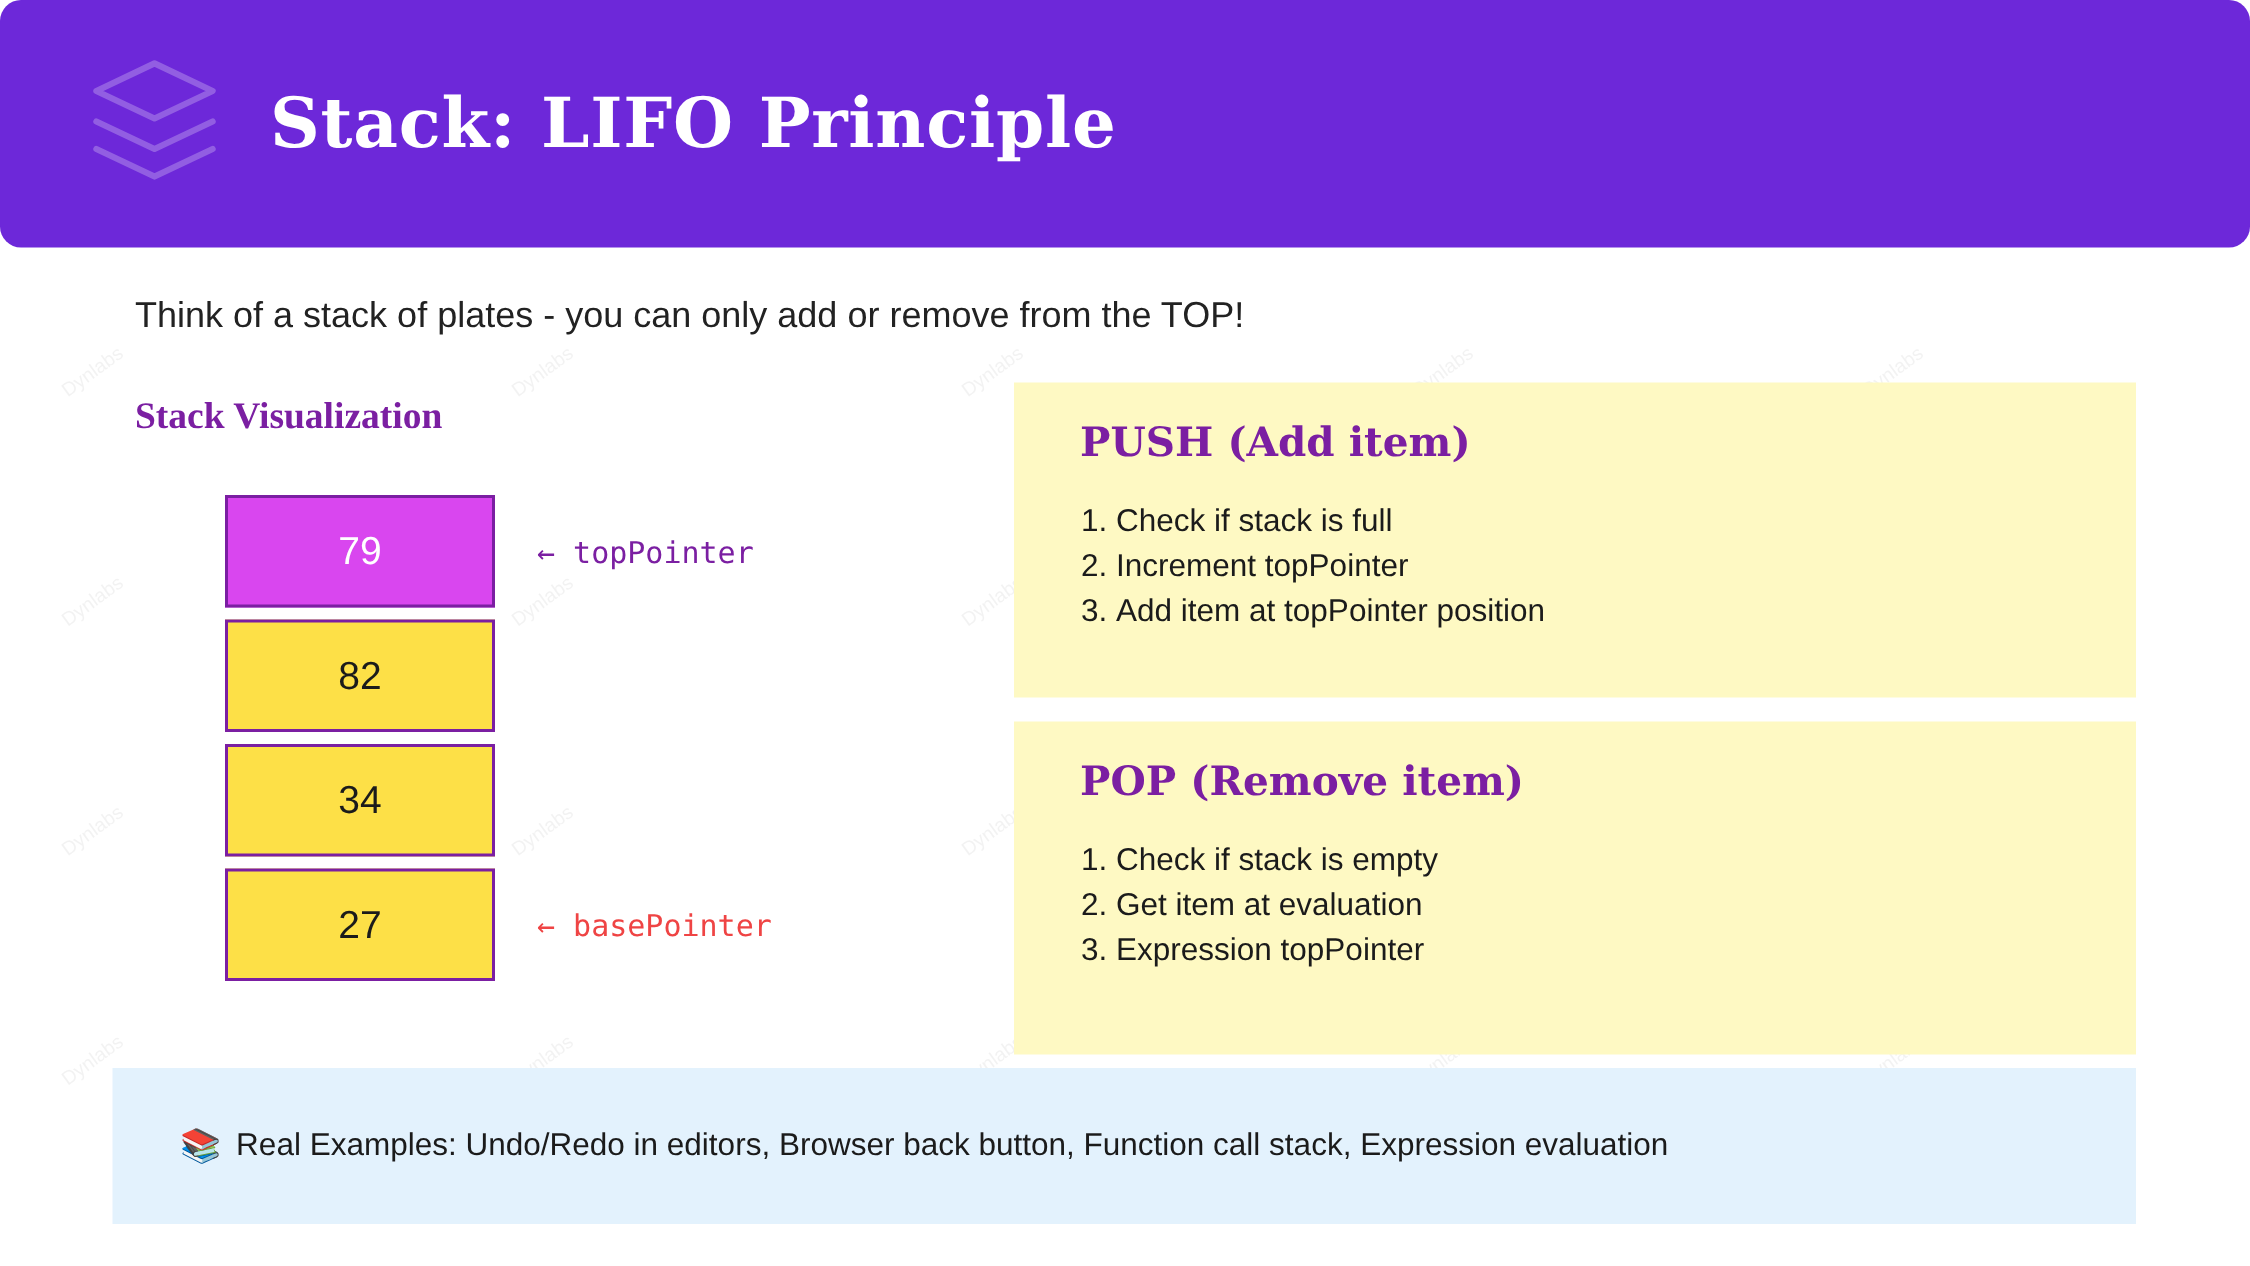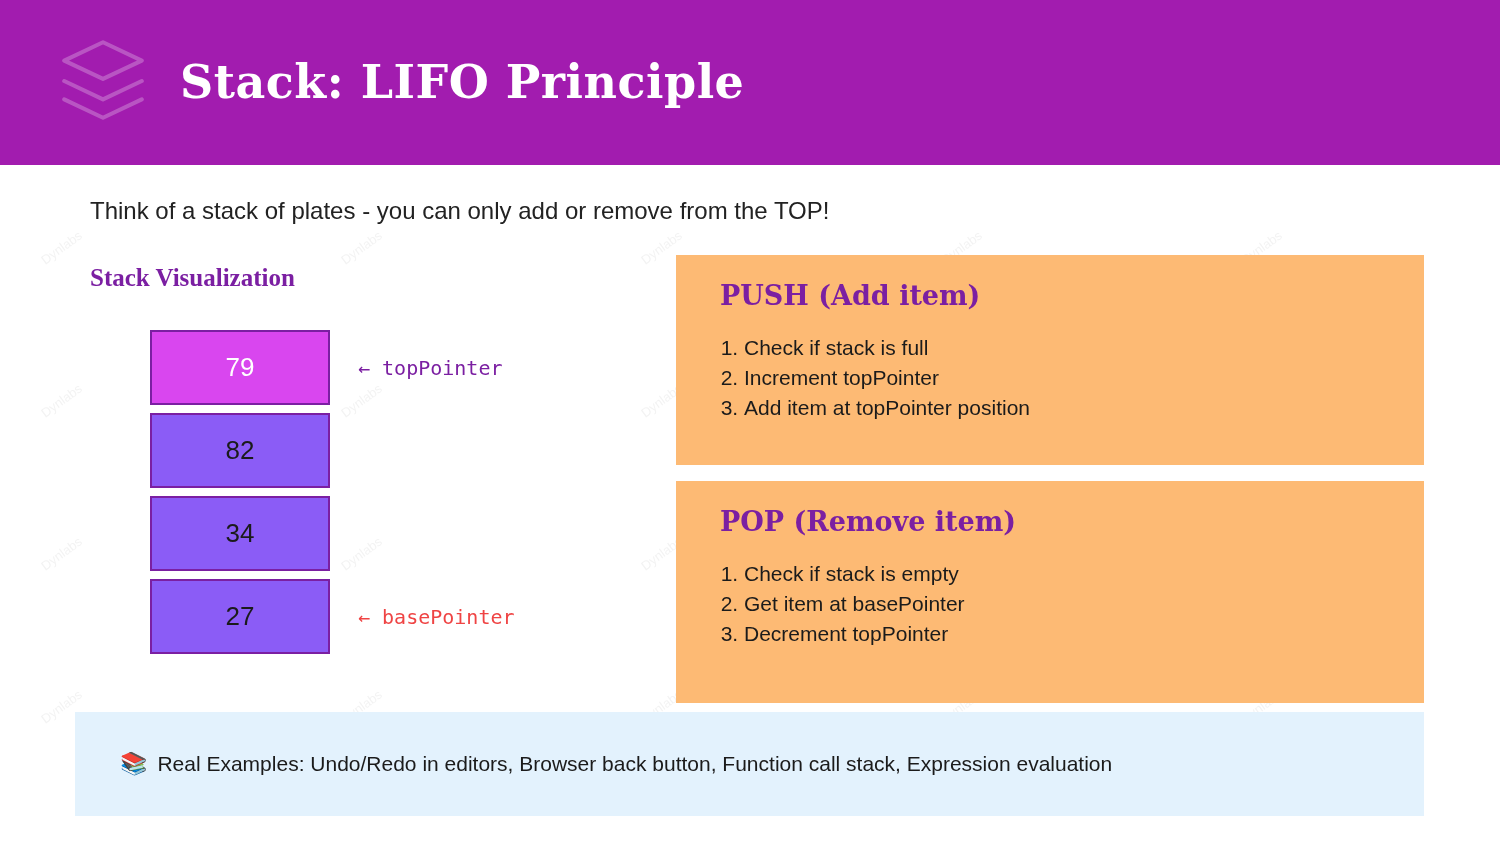--- a/index.html
+++ b/index.html
@@ -25,22 +25,23 @@
     color: #8a8a8a;
     opacity: 0.10;
     transform: rotate(-36deg);
     white-space: nowrap;
   }
 
   
   .header {
     position: absolute; top: 0; left: 0;
     width: 1500px; height: 165px;
-    background: #a21caf;
+    background: #6d28d9;
     z-index: 2;
+    border-radius: 14px;
   }
   .header-icon {
     position: absolute; left: 52px; top: 30px;
     width: 102px; height: 102px;
     opacity: 0.25;
     display: block;
   }
   .header-title {
     position: absolute; left: 180px; top: 82px;
     transform: translateY(-50%);
@@ -74,21 +75,21 @@
     z-index: 1;
   }
   .stack-row {
     display: flex;
     align-items: center;
     margin-bottom: 8px;
   }
   .stack-box {
     width: 180px; height: 75px;
     border: 2px solid #7b1fa2;
-    background: #8b5cf6;
+    background: #fde047;
     color: #1b1b1b;
     font-size: 26px;
     display: flex;
     align-items: center;
     justify-content: center;
   }
   .stack-box.top {
     background: #d946ef;
     color: #ffffff;
   }
@@ -98,21 +99,21 @@
     font-size: 20px;
     white-space: nowrap;
   }
   .pointer-label.top-pointer { color: #7b1fa2; }
   .pointer-label.base-pointer { color: #ef4444; }
 
   
   .panel {
     position: absolute; left: 676px;
     width: 748px;
-    background: #fdba74;
+    background: #fef9c3;
     padding: 25px 44px;
     z-index: 1;
   }
   .panel.push-panel { top: 255px; height: 210px; }
   .panel.pop-panel  { top: 481px; height: 222px; }
   .panel h3 {
     font-family: "DejaVu Serif", serif;
     font-weight: 700;
     font-size: 27px;
     color: #7b1fa2;
@@ -203,22 +204,22 @@
       <li>Check if stack is full</li>
       <li>Increment topPointer</li>
       <li>Add item at topPointer position</li>
     </ol>
   </section>
 
   <section class="panel pop-panel">
     <h3>POP (Remove item)</h3>
     <ol>
       <li>Check if stack is empty</li>
-      <li>Get item at basePointer</li>
-      <li>Decrement topPointer</li>
+      <li>Get item at evaluation</li>
+      <li>Expression topPointer</li>
     </ol>
   </section>
 
   <footer class="footer">
     <span class="books-icon">📚</span>
     <span>Real Examples: Undo/Redo in editors, Browser back button, Function call stack, Expression evaluation</span>
   </footer>
 
 </div>
 

